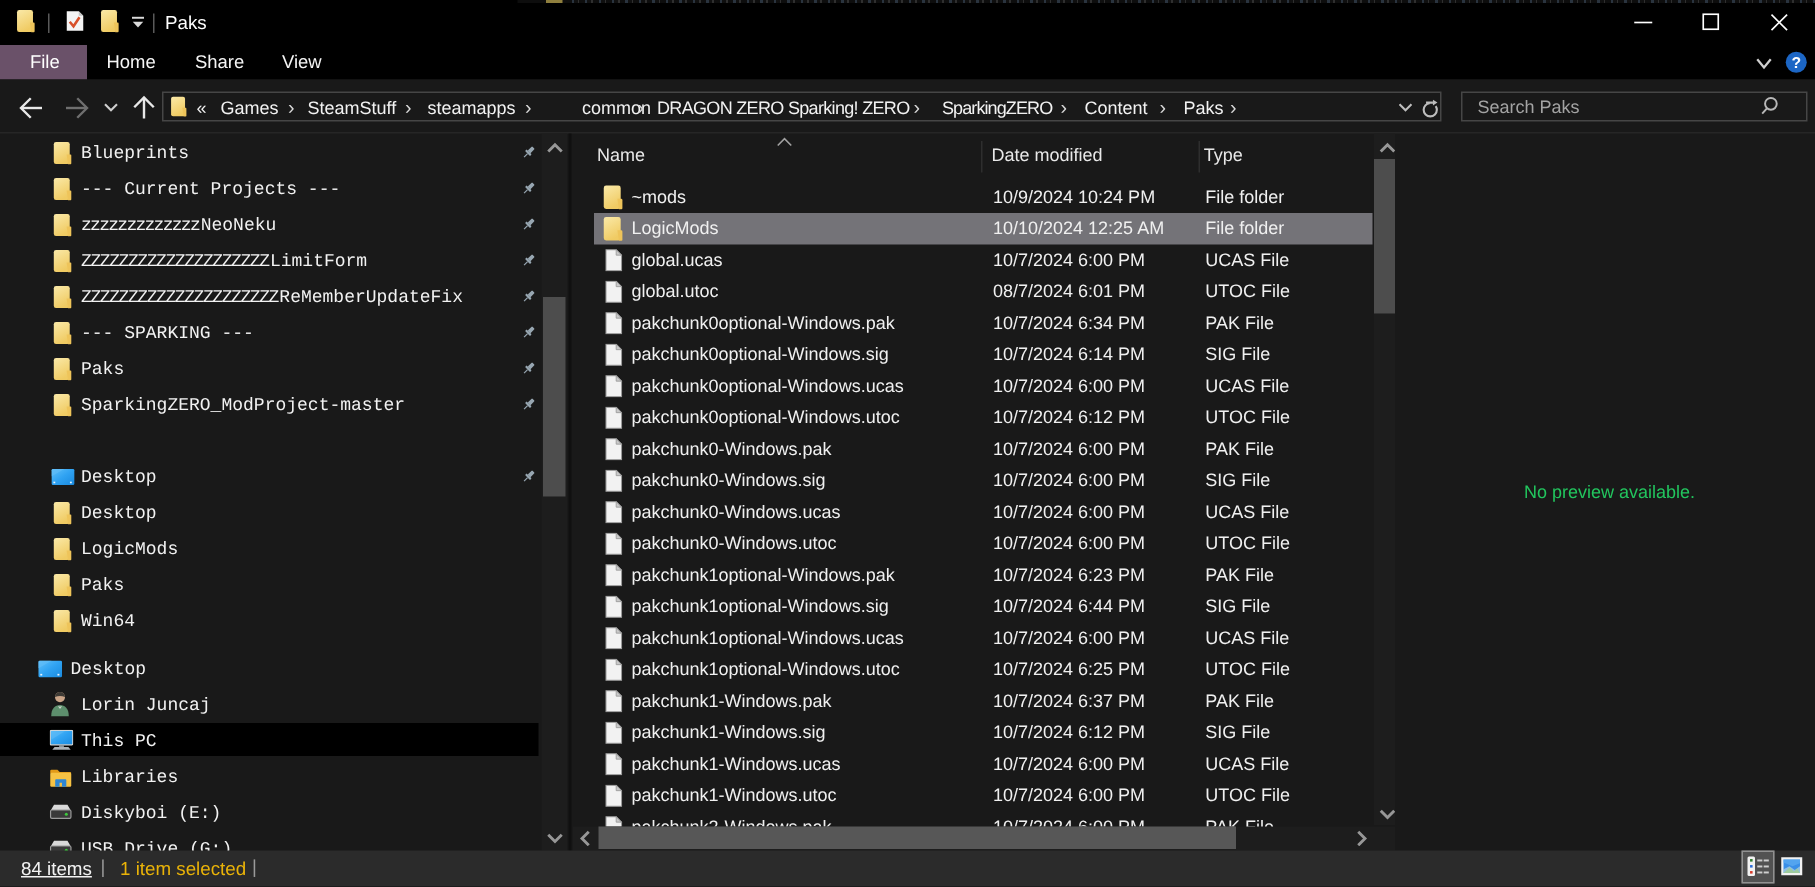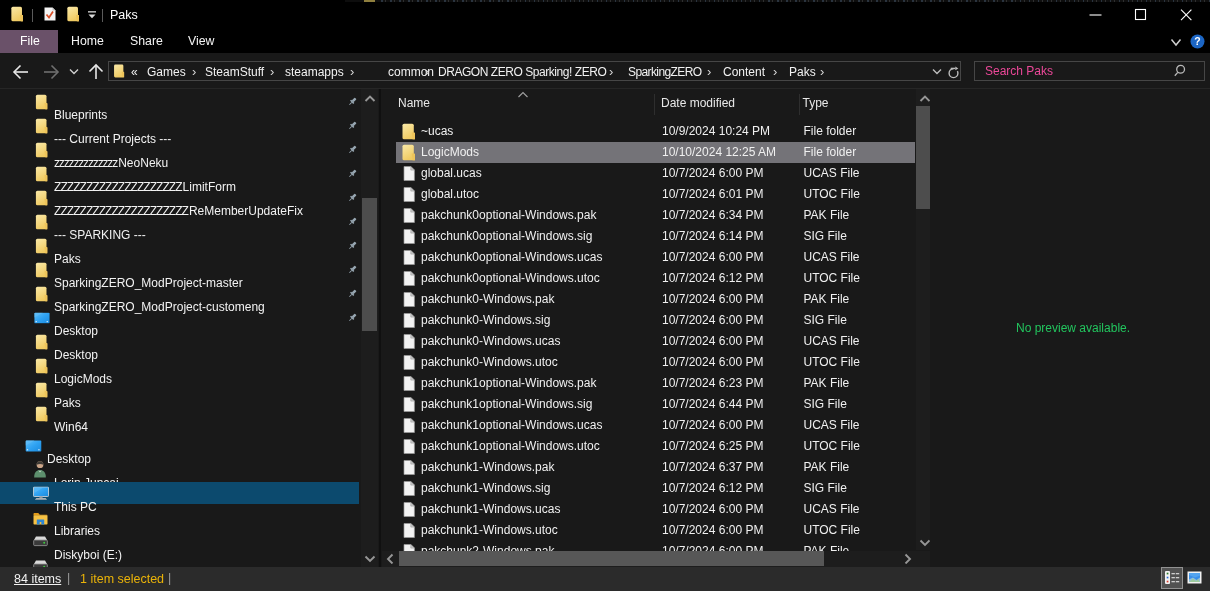--- a/index.html
+++ b/index.html
@@ -153,30 +153,30 @@
 <span class="abs crm" style="left:820px;">›</span>
 </div>
 <svg class="abs" style="left:929px;top:66px" width="34" height="14">
 <polyline points="4,3.5 8,7.5 12,3.5" fill="none" stroke="#bdbdbd" stroke-width="1.4"></polyline>
 <circle cx="24.5" cy="7.2" r="4.4" fill="none" stroke="#bdbdbd" stroke-width="1.4" stroke-dasharray="20.2 4.6 30"></circle>
 <line x1="21.7" y1="2.4" x2="26.3" y2="2.4" stroke="#bdbdbd" stroke-width="1.4"></line>
 <path d="M26.3,0.5 l3,1.9 l-3,1.9 z" fill="#bdbdbd"></path>
 </svg>
 
 <div class="abs" style="left:974px;top:61px;width:231px;height:20px;border:1px solid #464646;box-sizing:border-box;background:#191919;"></div>
-<div class="abs txt" style="left:985px;top:64px;font-size:12px;color:#ec4899;">Search Paks</div>
+<div class="abs txt" style="left:985px;top:64px;font-size:12px;color:#a3a3a3;">Search Paks</div>
 <svg class="abs" style="left:1172px;top:63px" width="16" height="16">
 <circle cx="8.6" cy="6.2" r="3.9" fill="none" stroke="#b8b8b8" stroke-width="1.3"></circle>
 <line x1="5.8" y1="9.4" x2="2.8" y2="12.8" stroke="#b8b8b8" stroke-width="1.3"></line>
 </svg>
 
 <div class="abs" id="sidebar" style="left:0;top:89px;width:378px;height:479px;overflow:hidden;">
 <style>
 .srow{position:absolute;left:0;width:359px;height:24px;font-size:12px;color:#f2f2f2;}
-.srow .lbl{position:absolute;left:54px;top:18px;white-space:nowrap;}
+.srow .lbl{position:absolute;left:54px;top:5px;white-space:nowrap;font-family:Liberation Mono, monospace;}
 .srow svg.ic{position:absolute;left:35px;top:4px;}
 .srow svg.pn{position:absolute;left:347px;top:6px;}
 .zrun{letter-spacing:-1.15px;margin-right:1.15px;}
 .Zrun{letter-spacing:-0.95px;margin-right:0.95px;margin-top:20px;}
 .crm{font-size:13px;margin-top:-1px;color:#d8d8d8;}
 </style>
 
 <div class="srow" style="top:0.5px">
       <svg class="ic" width="13" height="16" viewBox="0 0 13 17">
         <use href="#fold"></use>
@@ -242,29 +242,20 @@
     </div>
 <div class="srow" style="top:168.5px">
       <svg class="ic" width="13" height="16" viewBox="0 0 13 17">
         <use href="#fold"></use>
       </svg>
       <span class="lbl">SparkingZERO_ModProject-master</span>
       <svg class="pn" width="11" height="11" viewBox="0 0 12 12">
         <use href="#pin"></use>
       </svg>
     </div>
-<div class="srow" style="top:192.5px">
-      <svg class="ic" width="13" height="16" viewBox="0 0 13 17">
-        <use href="#fold"></use>
-      </svg>
-      <span class="lbl">SparkingZERO_ModProject-customeng</span>
-      <svg class="pn" width="11" height="11" viewBox="0 0 12 12">
-        <use href="#pin"></use>
-      </svg>
-    </div>
 <div class="srow" style="top:216.5px">
       <svg class="ic" width="16" height="12" viewBox="0 0 18 13" style="top:6px;left:34px">
         <use href="#desk"></use>
       </svg>
       <span class="lbl">Desktop</span>
       <svg class="pn" width="11" height="11" viewBox="0 0 12 12">
         <use href="#pin"></use>
       </svg>
     </div>
 <div class="srow" style="top:240.5px">
@@ -297,21 +288,21 @@
         <use href="#desk"></use>
       </svg>
       <span class="lbl" style="left:47px">Desktop</span>
     </div>
 <div class="srow" style="top:368.5px">
       <svg class="ic" width="14" height="18" viewBox="0 0 12 16" style="left:33px;top:2.5px">
         <use href="#usr"></use>
       </svg>
       <span class="lbl">Lorin Juncaj</span>
     </div>
-<div class="srow" style="top:392.5px;background:#0c4a6e;height:22px;">
+<div class="srow" style="top:392.5px;background:#000000;height:22px;">
       <svg class="ic" width="16" height="15" viewBox="0 0 17 15" style="left:33px;top:4px">
         <use href="#pc"></use>
       </svg>
       <span class="lbl">This PC</span>
     </div>
 <div class="srow" style="top:416.5px">
       <svg class="ic" width="15" height="14" viewBox="0 0 15 14" style="left:33px;top:5px">
         <use href="#lib"></use>
       </svg>
       <span class="lbl">Libraries</span>
@@ -358,21 +349,21 @@
     </svg>
 <div class="hsep" style="left:273.5px"></div>
 <div class="hsep" style="left:418.5px"></div>
 
 <div class="abs" style="left:16px;top:52.5px;width:518.5px;height:21px;background:#747378;"></div>
 
 <div class="frow" style="top:31.5px">
       <svg class="ff" width="13" height="17" viewBox="0 0 13 17">
         <use href="#fold"></use>
       </svg>
-      <span class="n">~ucas</span>
+      <span class="n">~mods</span>
       <span class="d">10/9/2024 10:24 PM</span>
       <span class="t">File folder</span>
     </div>
 <div class="frow" style="top:52.5px">
       <svg class="ff" width="13" height="17" viewBox="0 0 13 17">
         <use href="#fold"></use>
       </svg>
       <span class="n">LogicMods</span>
       <span class="d">10/10/2024 12:25 AM</span>
       <span class="t">File folder</span>
@@ -383,21 +374,21 @@
       </svg>
       <span class="n">global.ucas</span>
       <span class="d">10/7/2024 6:00 PM</span>
       <span class="t">UCAS File</span>
     </div>
 <div class="frow" style="top:94.5px">
       <svg class="fi" width="12" height="15" viewBox="0 0 12 15">
         <use href="#page"></use>
       </svg>
       <span class="n">global.utoc</span>
-      <span class="d">10/7/2024 6:01 PM</span>
+      <span class="d">08/7/2024 6:01 PM</span>
       <span class="t">UTOC File</span>
     </div>
 <div class="frow" style="top:115.5px">
       <svg class="fi" width="12" height="15" viewBox="0 0 12 15">
         <use href="#page"></use>
       </svg>
       <span class="n">pakchunk0optional-Windows.pak</span>
       <span class="d">10/7/2024 6:34 PM</span>
       <span class="t">PAK File</span>
     </div>

